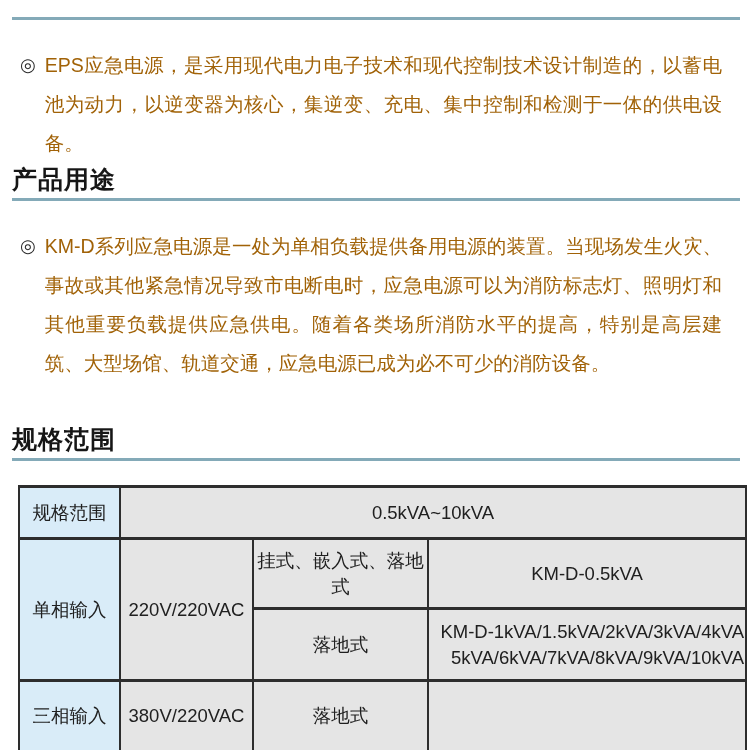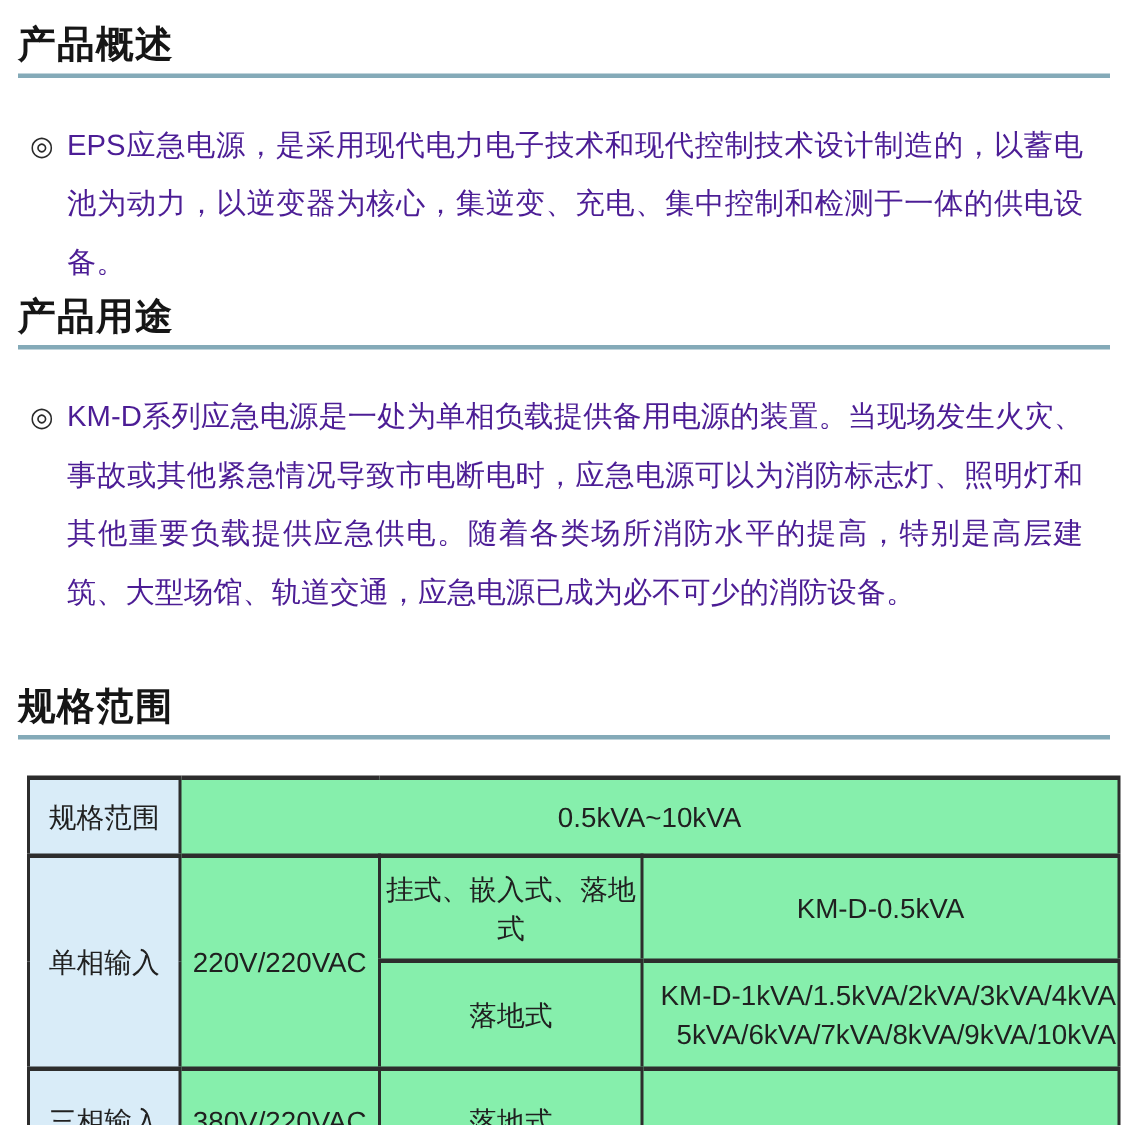--- a/index.html
+++ b/index.html
@@ -41,21 +41,21 @@
     flex: 0 0 auto;
     font-size: 18px;
     line-height: 39px;
     margin-right: 9px;
     margin-left: 8px;
     color: #2a2a2a;
   }
   .ptext {
     font-size: 19.5px;
     line-height: 39px;
-    color: #4c1d95;
+    color: #a16207;
     text-align: justify;
   }
   .sect-usage { }
   .sect-specs { margin-top: 40px; }
   
   .spec-table-wrap { margin-top: 24px; margin-left: 6px; }
   table.spec {
     border-collapse: collapse;
     table-layout: fixed;
     width: 727px;
@@ -64,40 +64,39 @@
     border-left: 2px solid #2d2d2d;
     border-right: 2px solid #2d2d2d;
     border-top: 3px solid #2d2d2d;
     border-bottom: 3px solid #2d2d2d;
     text-align: center;
     vertical-align: middle;
     font-size: 18.5px;
     line-height: 26px;
     color: #202020;
     padding: 2px 1px;
-    background: #86efac;
+    background: #e5e5e5;
   }
   table.spec td.blue { background: #d9ecf8; }
   col.c1 { width: 101px; }
   col.c2 { width: 133px; }
   col.c3 { width: 175px; }
   col.c4 { width: 318px; }
   tr.r1 { height: 52px; }
   tr.r2 { height: 70px; }
   tr.r3 { height: 72px; }
   tr.r4 { height: 71px; }
   .cell-line { display: block; text-align: right; }
 </style>
 </head>
 <body>
 
 <div class="page">
 
   <div class="section-head">
-    <div class="section-title">产品概述</div>
     <div class="rule"></div>
   </div>
   <div class="para">
     <span class="bullet">◎</span>
     <div class="ptext">EPS应急电源，是采用现代电力电子技术和现代控制技术设计制造的，以蓄电池为动力，以逆变器为核心，集逆变、充电、集中控制和检测于一体的供电设备。</div>
   </div>
 
   <div class="section-head sect-usage">
     <div class="section-title">产品用途</div>
     <div class="rule"></div>

